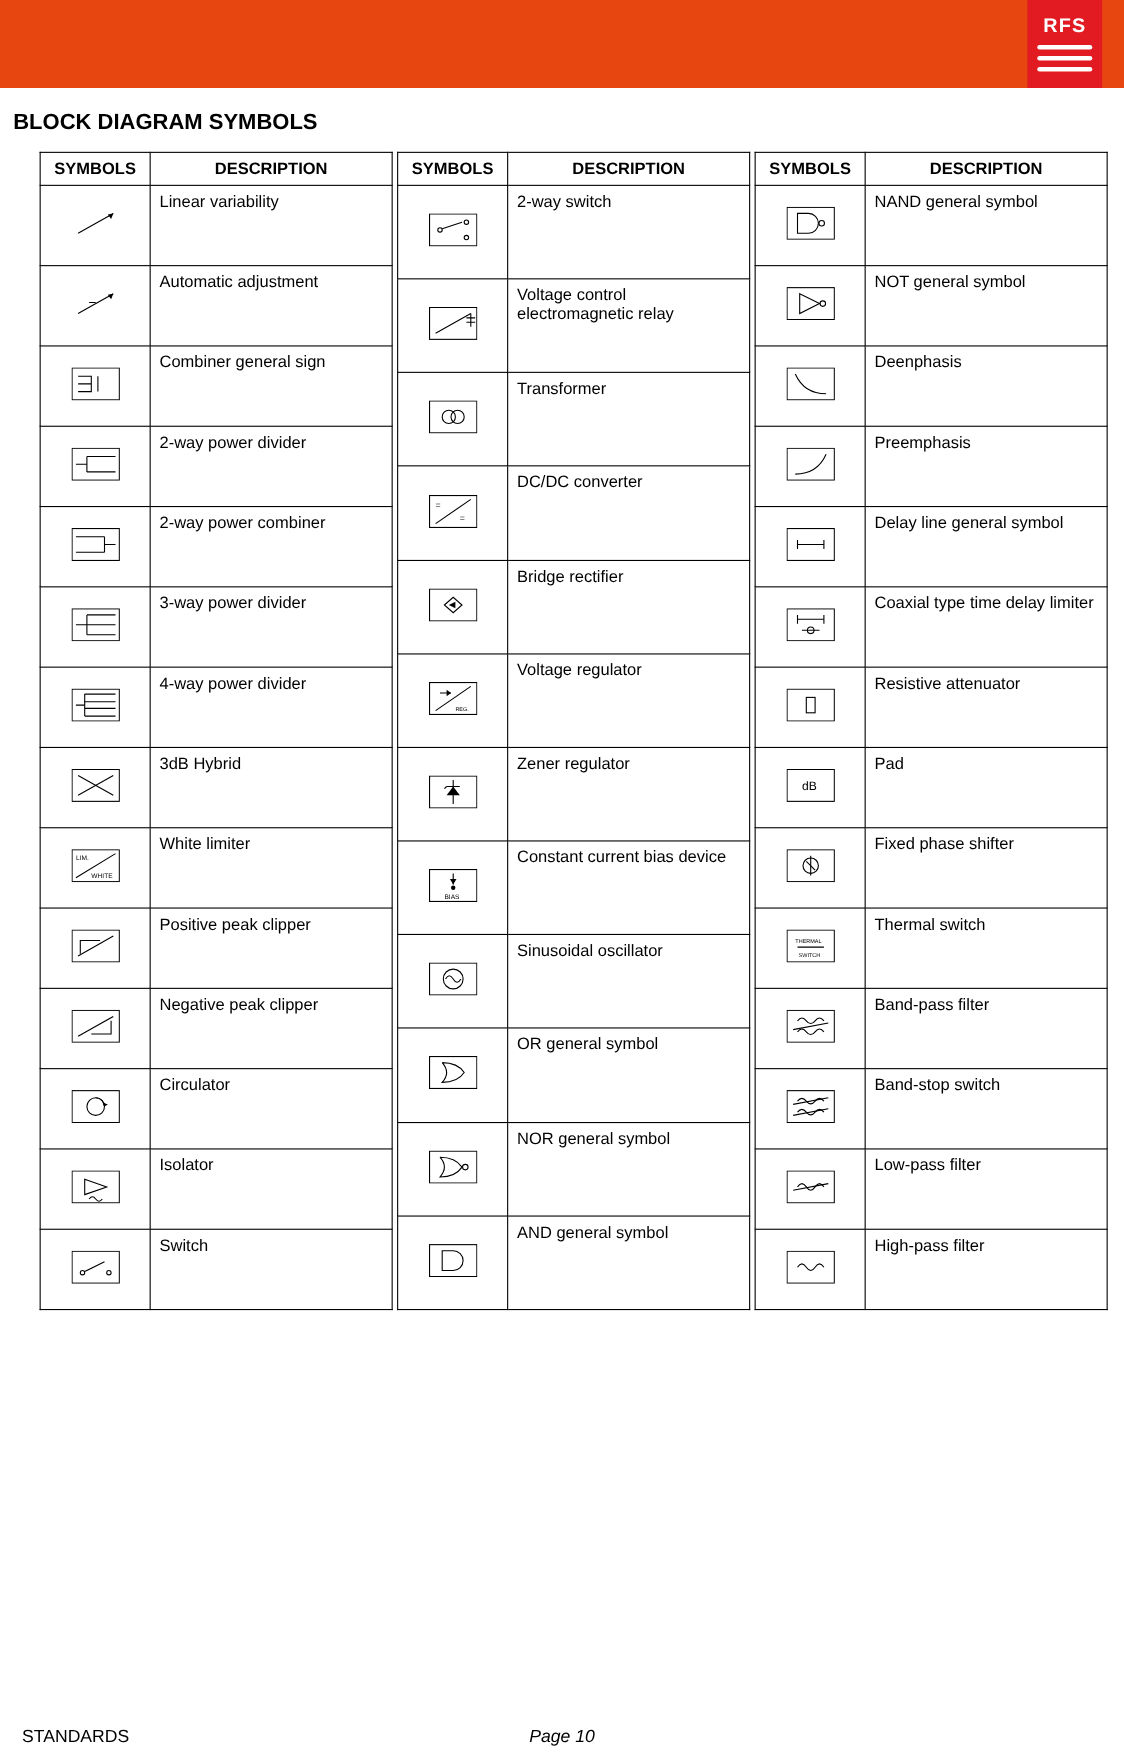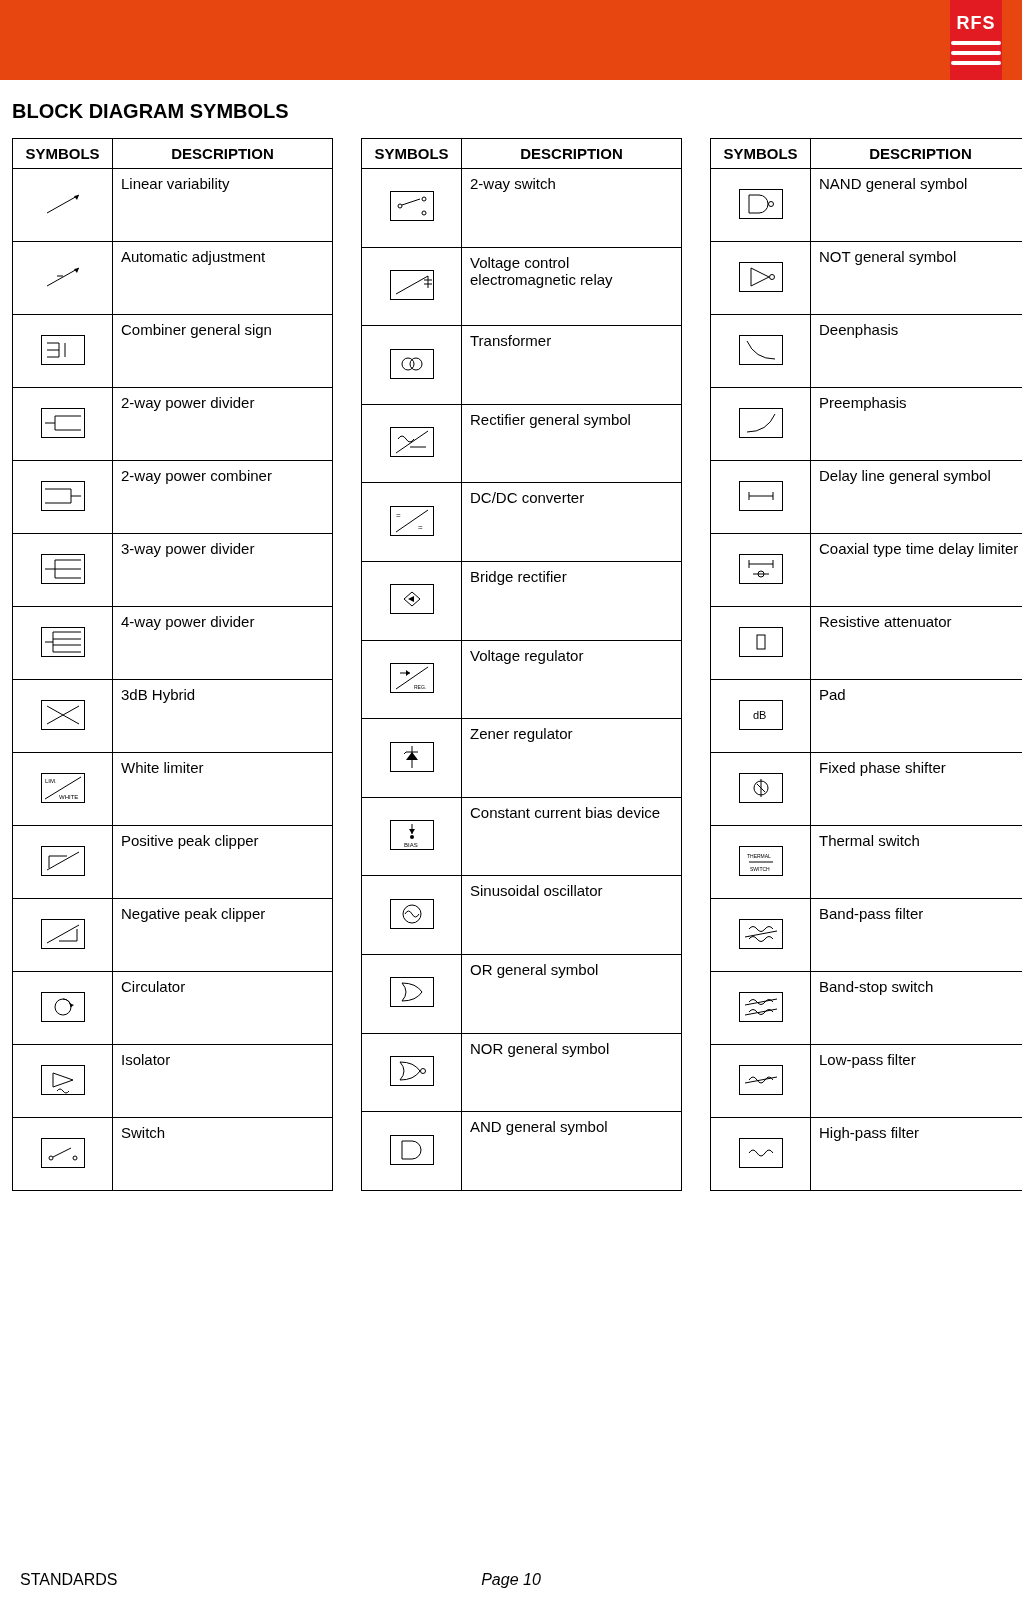--- a/index.html
+++ b/index.html
@@ -12,21 +12,21 @@
   .header-bar {
     height: 80px;
     background: #e84610;
     position: relative;
     margin-bottom: 20px;
   }
   .logo {
     position: absolute;
     right: 20px;
     top: 0;
-    width: 52px;
+    width: 68px;
     height: 80px;
     background: #e21b23;
     display: flex;
     flex-direction: column;
     align-items: center;
     justify-content: center;
     color: #fff;
   }
   .logo-text {
     font-weight: bold;
@@ -49,21 +49,22 @@
   .page {
     padding: 0 20px 40px 12px;
   }
   .title {
     font-weight: bold;
     font-size: 20px;
     margin-bottom: 15px;
   }
   .tables {
     display: flex;
-    gap: 28px;
+    gap: 4px;
+    margin-left: 24px;
   }
   table {
     border-collapse: collapse;
     width: 320px;
     table-layout: fixed;
   }
   th, td {
     border: 1px solid #000;
     padding: 6px 8px;
     text-align: left;
@@ -284,29 +285,20 @@
             <td class="symcell"><svg width="44" height="30" viewBox="0 0 44 30">
                 <rect x="0.5" y="0.5" width="43" height="29" fill="none" stroke="#000"></rect>
                 <circle cx="18" cy="15" r="6" fill="none" stroke="#000"></circle>
                 <circle cx="26" cy="15" r="6" fill="none" stroke="#000"></circle>
               </svg></td>
             <td>Transformer</td>
           </tr>
           <tr>
             <td class="symcell"><svg width="44" height="30" viewBox="0 0 44 30">
                 <rect x="0.5" y="0.5" width="43" height="29" fill="none" stroke="#000"></rect>
-                <path d="M8 12 q4 -6 8 0 q4 6 8 0" stroke="#000" fill="none"></path>
-                <line x1="20" y1="20" x2="36" y2="20" stroke="#000"></line>
-                <line x1="6" y1="26" x2="38" y2="4" stroke="#000"></line>
-              </svg></td>
-            <td>Rectifier general symbol</td>
-          </tr>
-          <tr>
-            <td class="symcell"><svg width="44" height="30" viewBox="0 0 44 30">
-                <rect x="0.5" y="0.5" width="43" height="29" fill="none" stroke="#000"></rect>
                 <text x="6" y="12" font-size="8">=</text>
                 <text x="28" y="24" font-size="8">=</text>
                 <line x1="6" y1="26" x2="38" y2="4" stroke="#000"></line>
               </svg></td>
             <td>DC/DC converter</td>
           </tr>
           <tr>
             <td class="symcell"><svg width="44" height="30" viewBox="0 0 44 30">
                 <rect x="0.5" y="0.5" width="43" height="29" fill="none" stroke="#000"></rect>
                 <polygon points="14,15 22,8 30,15 22,22" fill="none" stroke="#000"></polygon>

